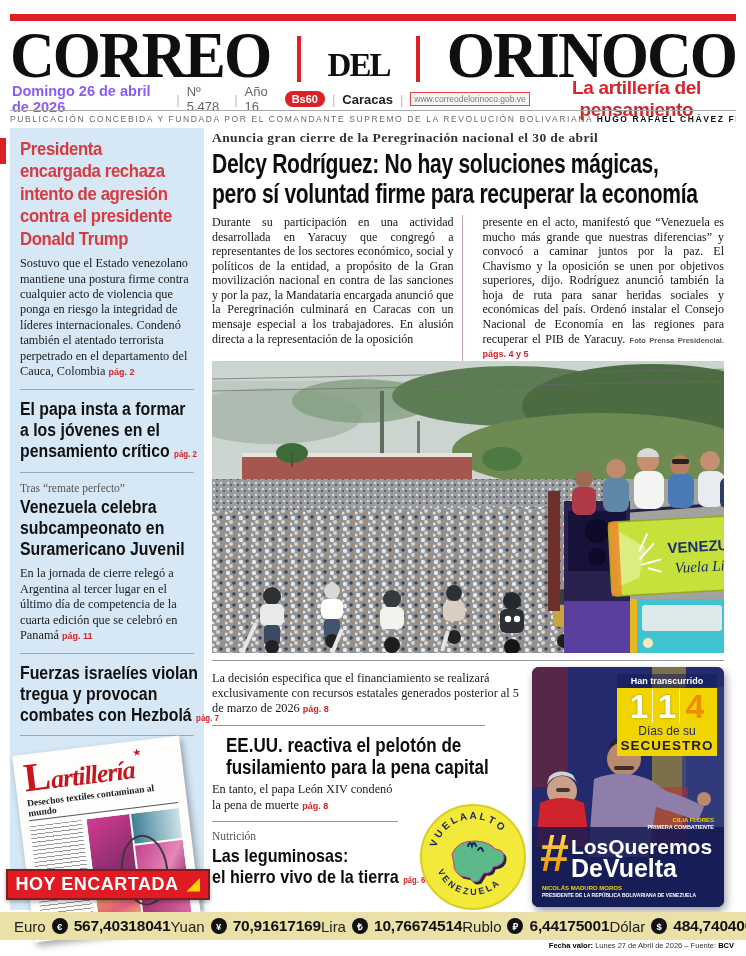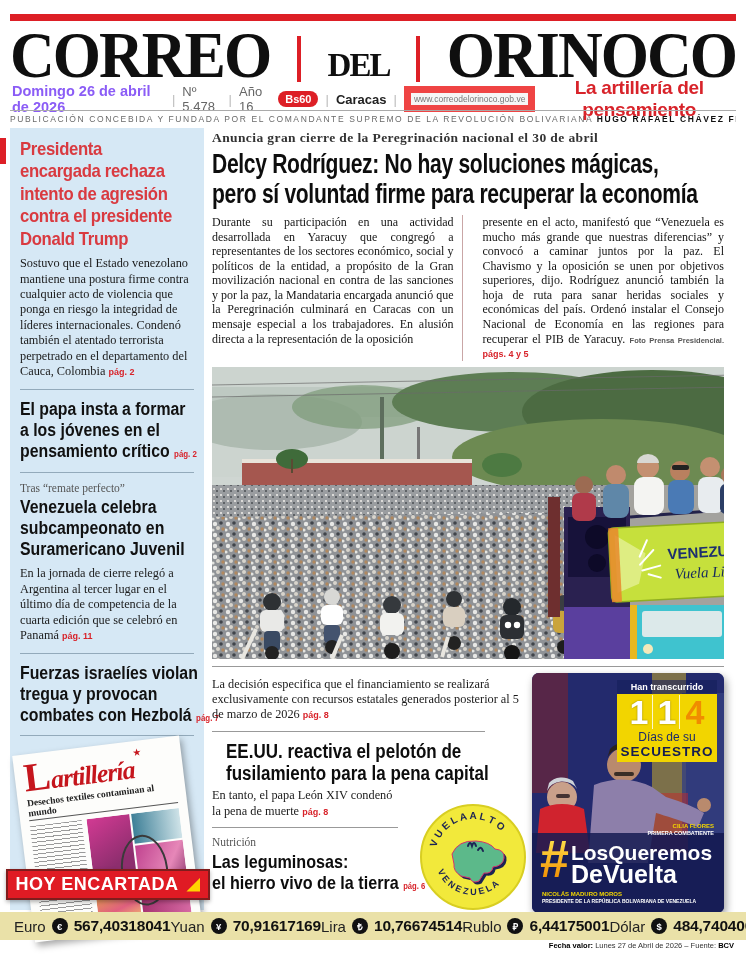--- a/index.html
+++ b/index.html
@@ -13,21 +13,21 @@
              line-height:.88;letter-spacing:-2px;color:#0f0f0f;transform:scaleY(1.04);transform-origin:bottom;}
   .mast-del{font-size:33px;line-height:1;padding-bottom:2px;}
   .mast-sep{width:4px;height:46px;background:#dd1f26;margin:0 6px 2px 6px;}
   .dateline{position:absolute;left:12px;right:10px;top:88px;height:22px;
             display:flex;align-items:center;gap:7px;font-size:13px;color:#666;}
   .dl-date{font-weight:bold;color:#8b5cf6;font-size:14.5px;}
   .dl-pipe{color:#bbb;font-weight:normal;}
   .dl-price{background:#dd1f26;color:#fff;font-weight:bold;font-size:11px;
             border-radius:10px;padding:2px 7px;}
   .dl-city{font-weight:bold;color:#222;}
-  .dl-web{font-size:8.5px;color:#777;border:7px solid #ef4444;padding:1px 3px;background:#f6f6f6;}
+  .dl-web{font-size:8.5px;color:#777;border:1px solid #ef4444;padding:1px 3px;background:#f6f6f6;}
   .slogan{margin-left:auto;font-family:Liberation Sans, sans-serif;font-weight:bold;
           font-size:19px;color:#d8232a;letter-spacing:-.3px;text-align:center;}
   .founder{position:absolute;left:10px;right:10px;top:110px;border-top:1px solid #aaa;
            padding-top:3px;font-size:8.5px;letter-spacing:1.6px;color:#6a6a6a;white-space:nowrap;overflow:hidden;}
   .founder b{color:#111;}
   
   .content{position:absolute;left:10px;right:22px;top:128px;height:782px;display:flex;gap:8px;}
   
   .sidebar{width:194px;flex:0 0 194px;background:#d6e8f5;padding:10px 10px 0 10px;
            box-sizing:border-box;position:relative;overflow:visible;}
@@ -62,21 +62,21 @@
              border:2px solid #7f1d1d;box-shadow:0 2px 4px rgba(0,0,0,.3);display:flex;
              align-items:center;justify-content:center;gap:8px;z-index:5;}
   .encartada span.txt{color:#fff;font-weight:bold;font-size:18px;letter-spacing:.5px;}
   .enc-tri{width:14px;height:14px;background:#ffd400;clip-path:polygon(100% 0,100% 100%,0 100%);}
   
   .main{flex:1;display:flex;flex-direction:column;min-width:0;}
   .lead-kicker{font-family:"Liberation Serif",serif;font-weight:bold;font-size:13.5px;
                color:#333;letter-spacing:.4px;margin:2px 0 4px 0;}
   .lead-head{line-height:1.1;margin-bottom:6px;}
   .lead-line{white-space:nowrap;font-weight:bold;font-size:27px;letter-spacing:-.4px;color:#0d0d0d;}
-  .lead-body{display:flex;gap:12px;margin-bottom:6px;}
+  .lead-body{display:flex;gap:12px;}
   .lb-col{flex:1;font-family:"Liberation Serif",serif;font-size:12px;line-height:1.21;
           text-align:justify;color:#151515;}
   .lb-col.first{padding-right:8px;border-right:1px solid #c9a6a6;}
   .lb-col.second{padding-left:8px;}
   .credit{font-size:7.5px;font-weight:bold;color:#555;font-family:"Liberation Sans",sans-serif;}
   
   .photo{width:100%;height:292px;overflow:hidden;background:#cfd6d2;}
   .bottom-div{border:none;border-top:1px solid #999;margin:7px 0 6px 0;}
   
   .bottom{display:flex;gap:10px;flex:1;min-height:0;}

